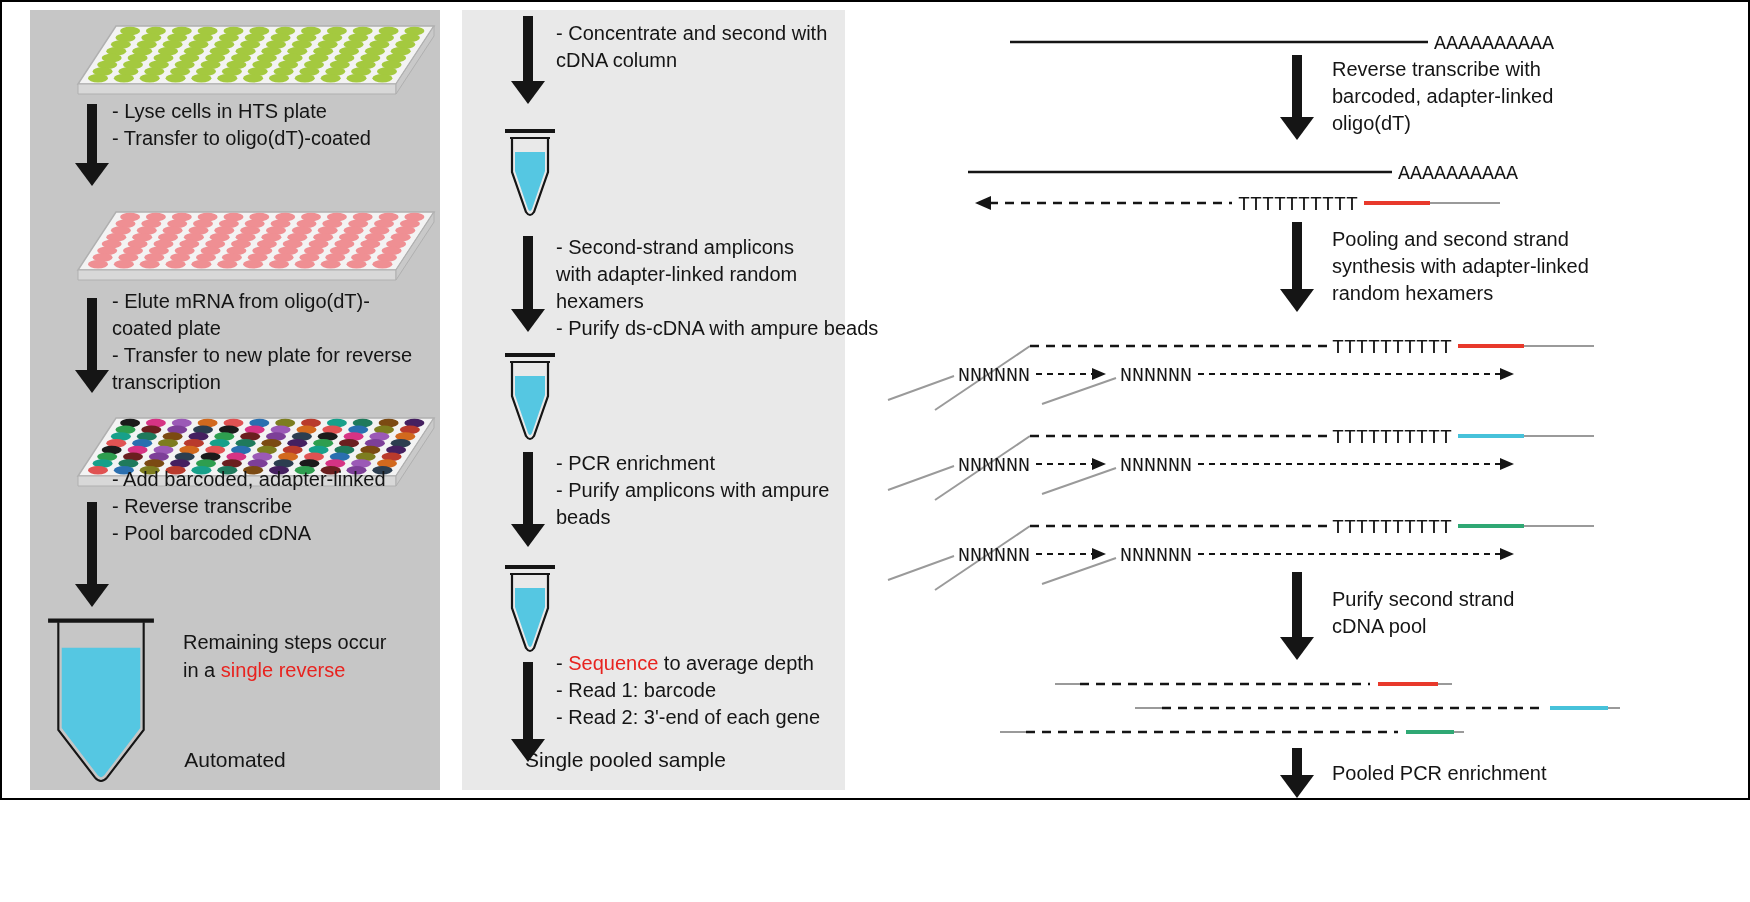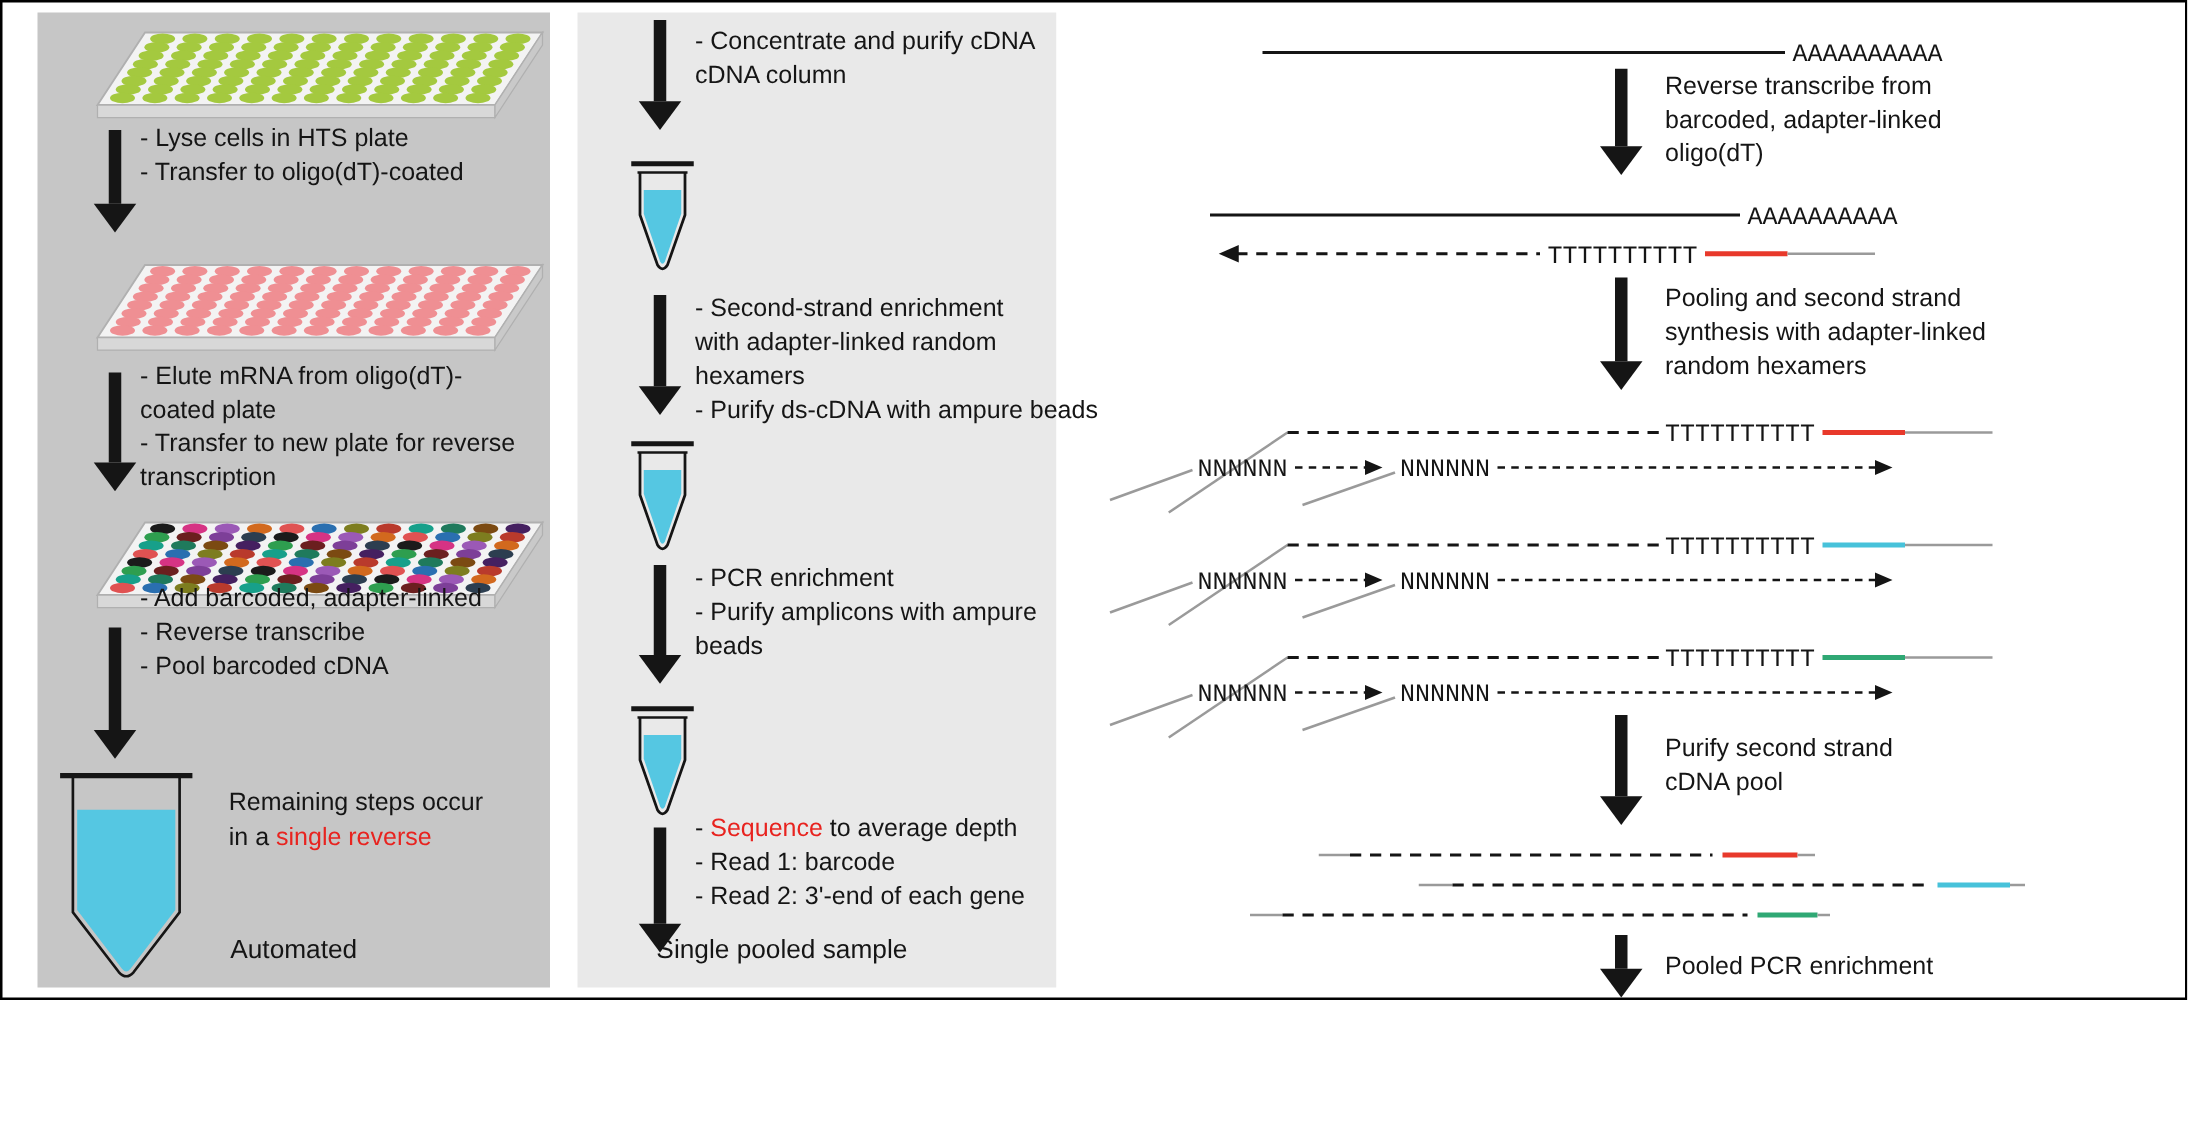--- a/index.html
+++ b/index.html
@@ -397,39 +397,39 @@
 
   <div class="caption" style="left:30px;top:748px;width:410px">Automated</div>
 
   <div class="panel" id="panel-mid"></div>
 
   <div class="arrow" style="left:511px;top:16px;height:88px">
     <div class="stem"></div>
     <div class="head"></div>
   </div>
   <div class="tblock" style="left:556px;top:20px">
-    <div class="tline">- Concentrate and purify cDNA</div>
+    <div class="tline">- Concentrate and second with</div>
     <div class="tline">cDNA column</div>
   </div>
 
   <div class="abs" style="left:500px;top:122px">
     <svg width="60" height="100" viewBox="0 0 60 100">
       <path class="tube-liquid" d="M15 30 L15 49 L28 87 Q30 91 32 87 L45 49 L45 30 Z"></path>
       <path class="tube-outline" stroke-width="2.2" d="M12 16 L12 50 L26 90 Q30 96 34 90 L48 50 L48 16"></path>
       <line class="tube-rim" stroke-width="4" x1="5" y1="9" x2="55" y2="9"></line>
       <line class="tube-rim" stroke-width="2" x1="10" y1="16" x2="50" y2="16"></line>
     </svg>
   </div>
 
   <div class="arrow" style="left:511px;top:236px;height:96px">
     <div class="stem"></div>
     <div class="head"></div>
   </div>
   <div class="tblock" style="left:556px;top:234px">
-    <div class="tline">- Second-strand enrichment</div>
+    <div class="tline">- Second-strand amplicons</div>
     <div class="tline">with adapter-linked random</div>
     <div class="tline">hexamers</div>
     <div class="tline">- Purify ds-cDNA with ampure beads</div>
   </div>
 
   <div class="abs" style="left:500px;top:346px">
     <svg width="60" height="100" viewBox="0 0 60 100">
       <path class="tube-liquid" d="M15 30 L15 49 L28 87 Q30 91 32 87 L45 49 L45 30 Z"></path>
       <path class="tube-outline" stroke-width="2.2" d="M12 16 L12 50 L26 90 Q30 96 34 90 L48 50 L48 16"></path>
       <line class="tube-rim" stroke-width="4" x1="5" y1="9" x2="55" y2="9"></line>
@@ -473,21 +473,21 @@
       <line class="solid-line" x1="130" y1="17" x2="548" y2="17"></line>
       <text class="seq" x="554" y="24">AAAAAAAAAA</text>
     </svg>
   </div>
 
   <div class="arrow" style="left:1280px;top:55px;height:85px">
     <div class="stem"></div>
     <div class="head"></div>
   </div>
   <div class="tblock" style="left:1332px;top:56px">
-    <div class="tline">Reverse transcribe from</div>
+    <div class="tline">Reverse transcribe with</div>
     <div class="tline">barcoded, adapter-linked</div>
     <div class="tline">oligo(dT)</div>
   </div>
 
   <div class="abs" style="left:880px;top:155px">
     <svg width="760" height="70" viewBox="0 0 760 70">
       <line class="solid-line" x1="88" y1="17" x2="512" y2="17"></line>
       <text class="seq" x="518" y="24">AAAAAAAAAA</text>
       <polygon class="ah" points="95,48 111,41 111,55"></polygon>
       <line class="strand-dash" x1="109" y1="48" x2="352" y2="48"></line>

